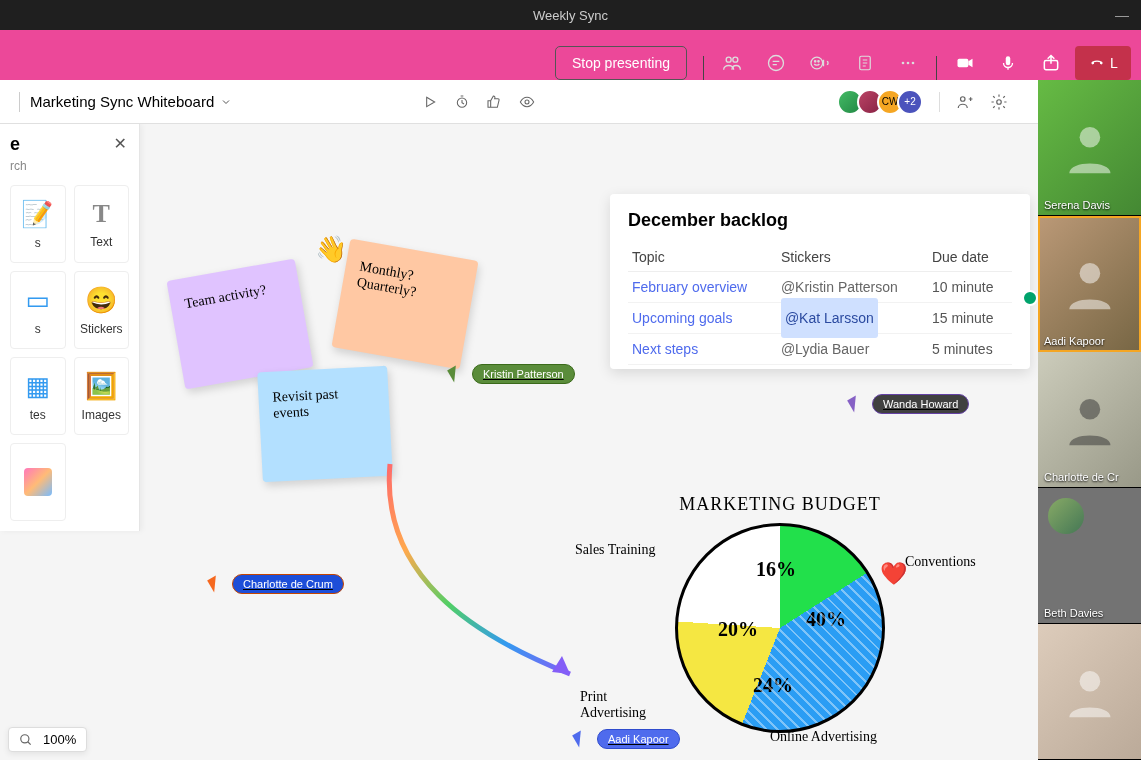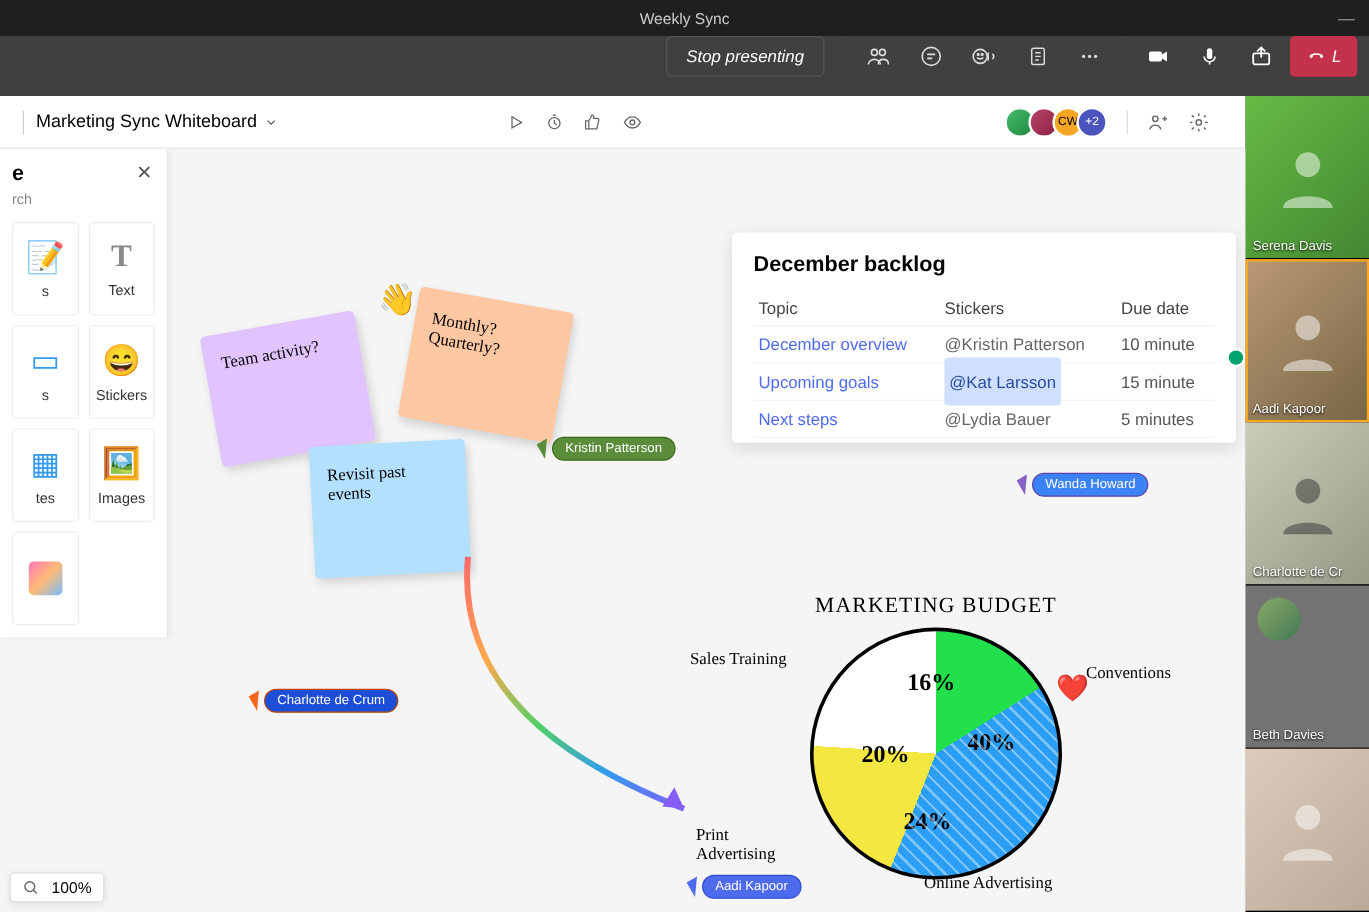--- a/index.html
+++ b/index.html
@@ -3,21 +3,21 @@
 <meta charset="utf-8">
 <style>
 * { margin: 0; padding: 0; box-sizing: border-box; font-family: -apple-system, "Segoe UI", sans-serif; }
 html, body { width: 1141px; height: 760px; overflow: hidden; background: #f0f0f0; }
 
 
 .titlebar { height: 30px; background: #1f1f1f; color: #ccc; display: flex; align-items: center; justify-content: center; font-size: 13px; position: relative; }
 .titlebar .win-ctrl { position: absolute; right: 12px; color: #999; font-size: 14px; }
 
 
-.meetbar { height: 50px; background: #404040; display: flex; align-items: flex-start; justify-content: flex-end; padding: 0 10px; gap: 4px; font-style: italic; }
+.meetbar { height: 50px; background: #ec4899; display: flex; align-items: flex-end; justify-content: flex-end; padding: 0 10px; gap: 4px; }
 .meetbar .btn { display: flex; align-items: center; justify-content: center; padding: 6px 10px; border-radius: 4px; color: #eee; cursor: pointer; font-size: 18px; min-width: 36px; height: 34px; }
 .meetbar .stop { border: 1px solid #555; border-radius: 5px; padding: 6px 16px; font-size: 14px; color: #fff; margin-right: 8px; }
 .meetbar .leave { background: #c4314b; border-radius: 4px; width: 56px; font-size: 14px; color: #fff; display: flex; align-items: center; justify-content: center; gap: 4px; }
 .meetbar .leave svg { width: 18px; height: 18px; }
 .sep { width: 1px; height: 24px; background: #444; margin: 0 4px; }
 
 
 .main { display: flex; height: calc(100% - 80px); }
 .content { flex: 1; display: flex; flex-direction: column; background: #fff; justify-content: center; }
 .attendees { width: 103px; background: #1a1a1a; display: flex; flex-direction: column; }
@@ -55,29 +55,29 @@
 
 .sticky { position: absolute; width: 130px; height: 110px; border-radius: 4px; box-shadow: 2px 4px 8px rgba(0,0,0,0.15); padding: 18px 14px; font-size: 14px; font-family: "Comic Sans MS","Segoe Script",cursive; transform-origin: center; }
 .sticky.purple { background: #e0c3ff; transform: rotate(-10deg); left: 175px; top: 145px; }
 .sticky.blue { background: #b3e0ff; transform: rotate(-3deg); left: 260px; top: 245px; }
 .sticky.orange { background: #ffc8a3; transform: rotate(10deg); left: 340px; top: 125px; }
 
 .wave { position: absolute; left: 315px; top: 110px; font-size: 26px; }
 .heart { position: absolute; left: 880px; top: 437px; font-size: 22px; }
 
 
-.tag { position: absolute; display: flex; align-items: center; gap: 0; }
+.tag { position: absolute; display: flex; align-items: center; gap: 12px; text-decoration: underline; }
 .tag .cur { width: 0; height: 0; border-left: 10px solid; border-bottom: 14px solid transparent; transform: rotate(-30deg); }
 .tag .lbl { font-size: 11px; color: #fff; padding: 3px 10px; border-radius: 12px; }
 .tag.green .cur { border-left-color: #5a8c3a; color:#5a8c3a; }
 .tag.green .lbl { background: #5a8c3a; border:1px solid #3a6a1a;}
 .tag.orange .cur { border-left-color: #f5681f; color:#f5681f;}
 .tag.orange .lbl { background: #1d4ed8; border:1px solid #c54500;}
 .tag.purplet .cur { border-left-color: #8661c5; color:#8661c5; }
-.tag.purplet .lbl { background: #3b82f6; border:1px solid #6441a5;}
+.tag.purplet .lbl { background: #404040; border:1px solid #6441a5;}
 .tag.bluet .cur { border-left-color: #4f6bed; color:#4f6bed; }
 .tag.bluet .lbl { background: #4f6bed; border:1px solid #2f4bcd;}
 
 
 .backlog { position: absolute; left: 610px; top: 70px; width: 420px; background: #fff; border-radius: 4px; box-shadow: 0 4px 14px rgba(0,0,0,0.12); padding: 16px 18px 4px; }
 .backlog h3 { font-size: 18px; font-weight: 600; margin-bottom: 12px; }
 .backlog table { width: 100%; font-size: 14px; border-collapse: collapse; }
 .backlog th { text-align: left; font-weight: 400; color: #444; padding: 6px 4px; border-bottom: 1px solid #eee; }
 .backlog td { padding: 7px 4px; border-bottom: 1px solid #f2f2f2; color: #4f6bed; }
 .backlog td.pres { color: #666; }
@@ -325,21 +325,21 @@
         <table>
           <thead>
               <tr>
             <th>Topic</th>
             <th>Stickers</th>
             <th>Due date</th>
           </tr>
             </thead>
           <tbody>
             <tr>
-                <td>December overview</td>
+                <td>February overview</td>
                 <td class="pres">@Kristin Patterson</td>
                 <td class="due">10 minute</td>
               </tr>
             <tr>
                 <td>Upcoming goals</td>
                 <td class="pres"><span class="mention">@Kat Larsson</span></td>
                 <td class="due">15 minute</td>
               </tr>
             <tr>
                 <td>Next steps</td>

